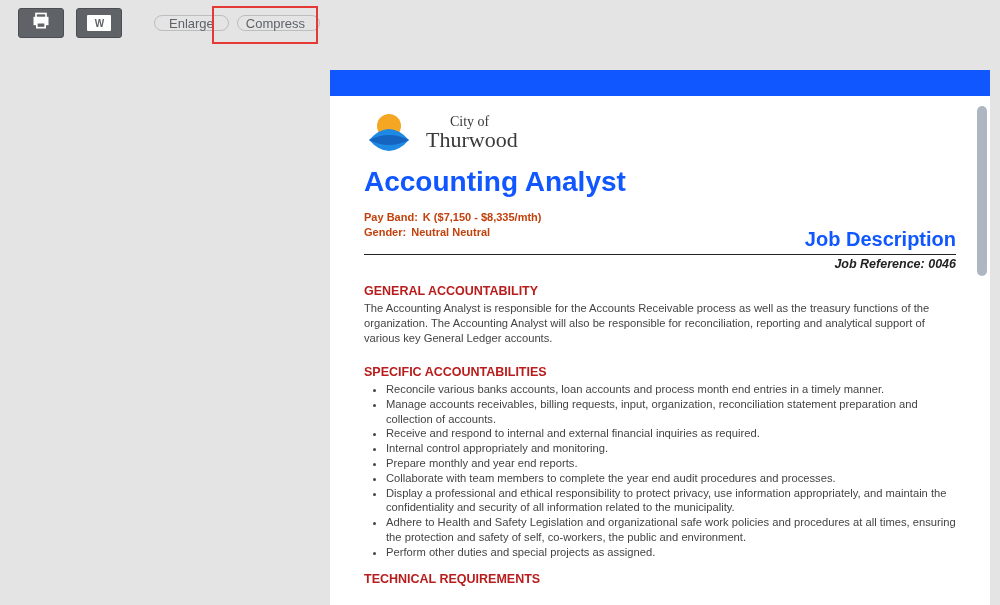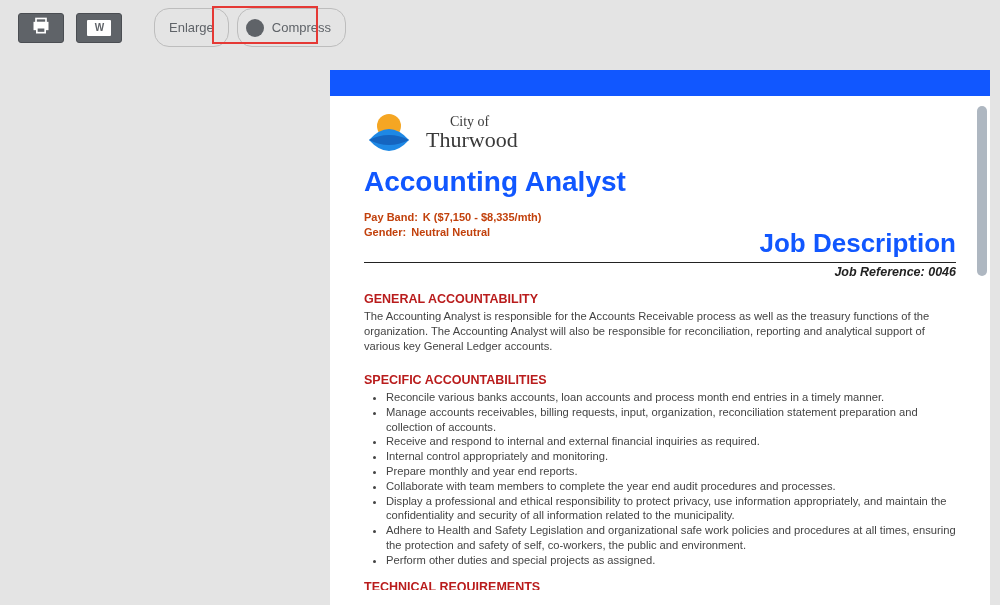--- a/index.html
+++ b/index.html
@@ -33,37 +33,38 @@
     font-size: 10px; font-weight: bold; color: #5f6368; letter-spacing: -1px;
   }
 
   .pill-group {
     display: flex;
     align-items: center;
     gap: 0;
     margin-left: 20px;
   }
   .pill {
-    height: 39px;
+    height: 16px;
     background: #e4e4e4;
     border: 1px solid #bdbdbd;
     color: #5f6368;
     font-size: 13px;
     padding: 0 14px;
     display: flex;
     align-items: center;
     cursor: pointer;
   }
   .pill.enlarge {
     border-radius: 15px;
     margin-right: 8px;
   }
   .pill.compress {
     border-radius: 15px;
     padding-left: 8px;
+    flex-direction: column;
   }
   .pill .dot {
     width: 18px; height: 18px; border-radius: 50%;
     background: #5f6368; margin-right: 8px;
   }
   .highlight-box {
     position: absolute;
     border: 2px solid #e53935;
     pointer-events: none;
   }
@@ -117,21 +118,21 @@
 
   .jd-row {
     display: flex;
     align-items: baseline;
     justify-content: flex-end;
     margin-top: -12px;
   }
   .jd-title {
     color: #1157ff;
     font-weight: bold;
-    font-size: 26px;
+    font-size: 20px;
   }
   .hr {
     border: none;
     border-top: 1.2px solid #222;
     margin: 3px 0 2px;
   }
   .ref {
     text-align: right;
     font-size: 12.5px;
     font-weight: bold;

